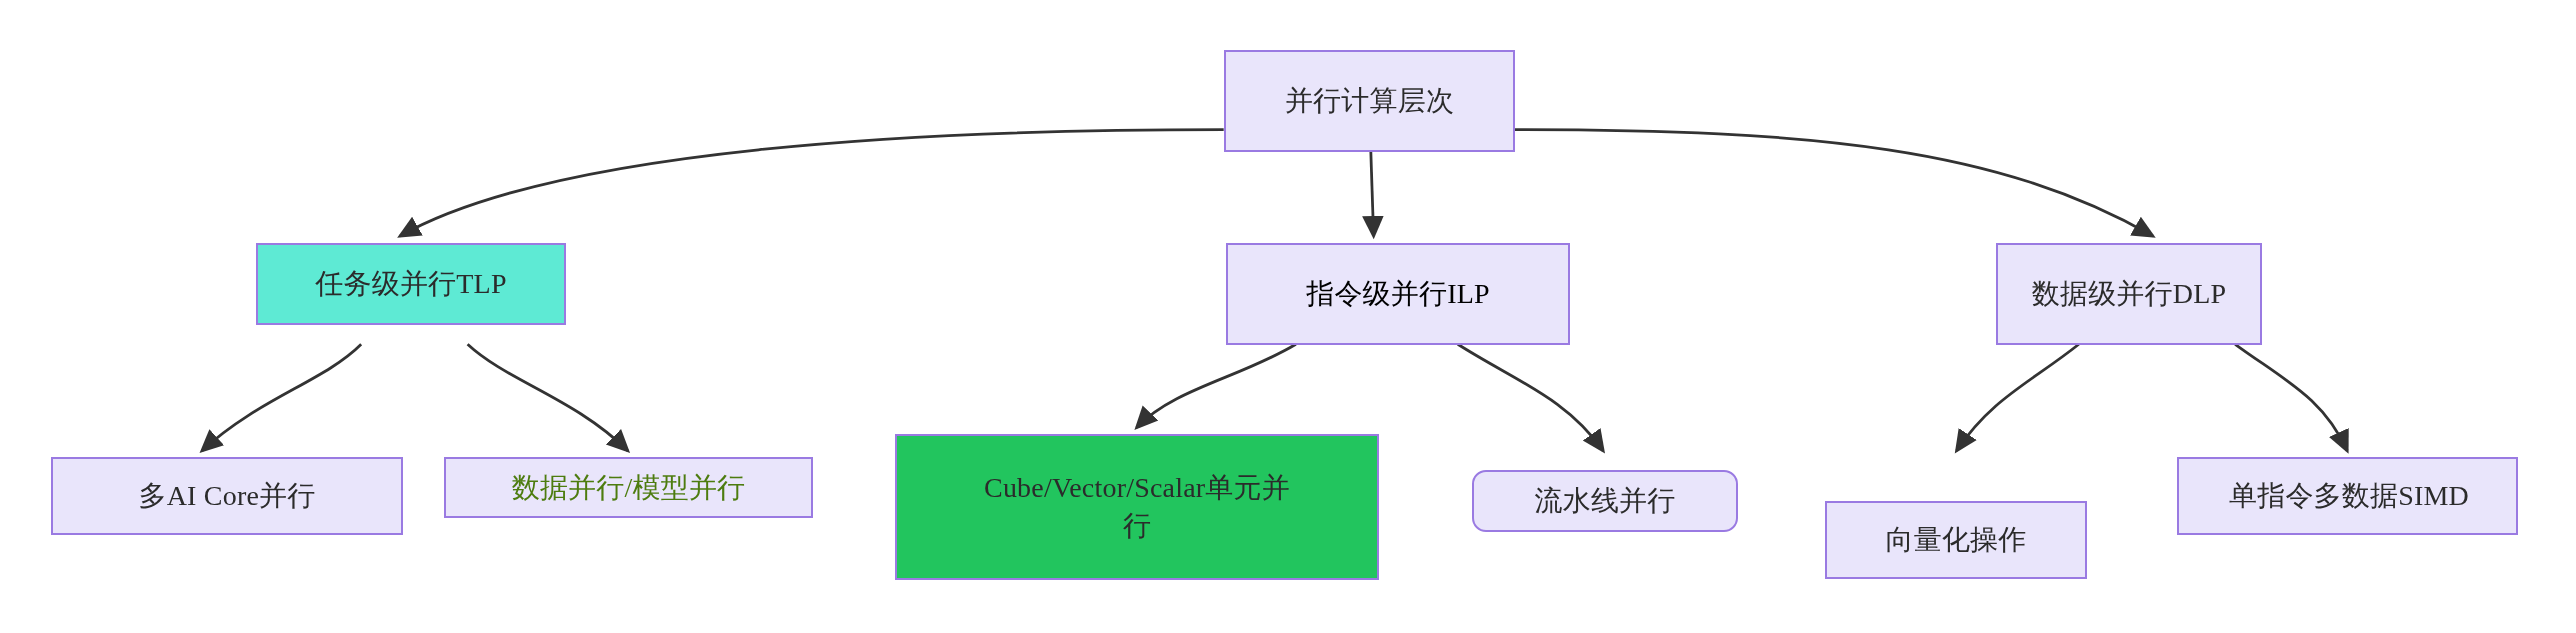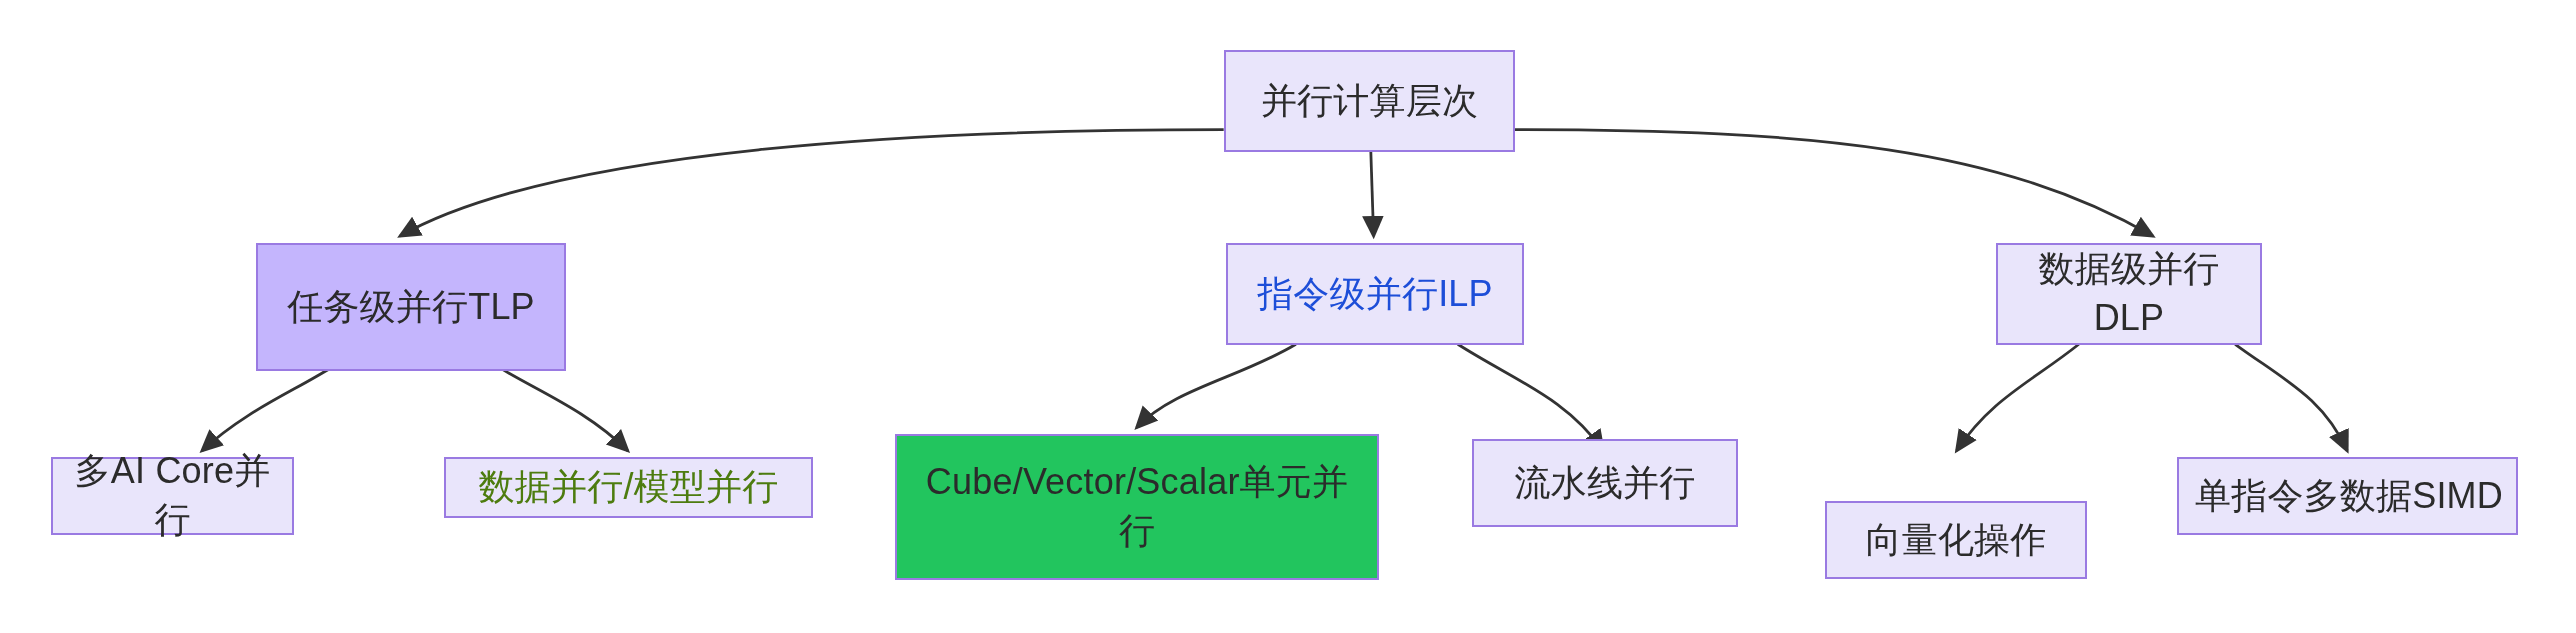--- a/index.html
+++ b/index.html
@@ -33,24 +33,25 @@
   .node-box {
     position: absolute;
     box-sizing: border-box;
     background: #e9e5fb;
     border: 2.8px solid #9a7ae2;
     display: flex;
     align-items: center;
     justify-content: center;
     text-align: center;
     color: #2b2b2b;
-    font-size: 36px;
+    font-size: 28px;
     line-height: 1.35;
     letter-spacing: 0.2px;
     padding: 3.7px 13px;
+    font-family: Liberation Serif, serif;
   }
   .node-label {
     display: block;
     white-space: pre-line;
   }
 </style>
 </head>
 <body>
 
 <div id="diagram-root">
@@ -71,40 +72,40 @@
         <path class="edge-path" d="M 1575 372 C 1638 412 1692 430 1732 487" marker-end="url(#arrowhead)" stroke="#333333"></path>
         <path class="edge-path" d="M 2246 372 C 2196 412 2152 430 2114 487" marker-end="url(#arrowhead)" stroke="#333333"></path>
         <path class="edge-path" d="M 2415 372 C 2470 412 2510 430 2536 487" marker-end="url(#arrowhead)" stroke="#333333"></path>
       </g>
   </svg>
 
   <div id="nodes-layer">
       <div class="node-box" style="left: 1224px; top: 50px; width: 291px; height: 102px; background: rgb(233, 229, 251); border-color: rgb(154, 122, 226); color: rgb(43, 43, 43);">
         <span class="node-label">并行计算层次</span>
       </div>
-      <div class="node-box" style="left: 256px; top: 243px; width: 310px; height: 128px; background: #c4b5fd; border-color: rgb(154, 122, 226); color: rgb(43, 43, 43); text-align: center;">
+      <div class="node-box" style="left: 256px; top: 243px; width: 310px; height: 82px; background: #5eead4; border-color: rgb(154, 122, 226); color: rgb(43, 43, 43); text-align: center;">
         <span class="node-label">任务级并行TLP</span>
       </div>
-      <div class="node-box" style="left: 1226px; top: 243px; width: 298px; height: 102px; background: rgb(233, 229, 251); border-color: rgb(154, 122, 226); color: #1d4ed8;">
+      <div class="node-box" style="left: 1226px; top: 243px; width: 344px; height: 102px; background: rgb(233, 229, 251); border-color: rgb(154, 122, 226); color: #000000;">
         <span class="node-label">指令级并行ILP</span>
       </div>
       <div class="node-box" style="left: 1996px; top: 243px; width: 266px; height: 102px; background: rgb(233, 229, 251); border-color: rgb(154, 122, 226); color: rgb(43, 43, 43);">
         <span class="node-label">数据级并行DLP</span>
       </div>
-      <div class="node-box" style="left: 51px; top: 457px; width: 243px; height: 78px; background: rgb(233, 229, 251); border-color: rgb(154, 122, 226); color: rgb(43, 43, 43);">
+      <div class="node-box" style="left: 51px; top: 457px; width: 352px; height: 78px; background: rgb(233, 229, 251); border-color: rgb(154, 122, 226); color: rgb(43, 43, 43);">
         <span class="node-label">多AI Core并行</span>
       </div>
       <div class="node-box" style="left: 444px; top: 457px; width: 369px; height: 61px; background: rgb(233, 229, 251); border-color: rgb(154, 122, 226); color: #4d7c0f;">
         <span class="node-label">数据并行/模型并行</span>
       </div>
       <div class="node-box" style="left: 895px; top: 434px; width: 484px; height: 146px; background: #22c55e; border-color: rgb(154, 122, 226); color: rgb(43, 43, 43);">
         <span class="node-label">Cube/Vector/Scalar单元并
 行</span>
       </div>
-      <div class="node-box" style="left: 1472px; top: 439px; width: 266px; height: 88px; background: rgb(233, 229, 251); border-color: rgb(154, 122, 226); color: rgb(43, 43, 43);">
+      <div class="node-box" style="left: 1472px; top: 470px; width: 266px; height: 62px; background: rgb(233, 229, 251); border-color: rgb(154, 122, 226); color: rgb(43, 43, 43); border-radius: 14px;">
         <span class="node-label">流水线并行</span>
       </div>
       <div class="node-box" style="left: 1825px; top: 457px; width: 262px; height: 78px; background: rgb(233, 229, 251); border-color: rgb(154, 122, 226); color: rgb(43, 43, 43); margin-top: 44px;">
         <span class="node-label">向量化操作</span>
       </div>
       <div class="node-box" style="left: 2177px; top: 457px; width: 341px; height: 78px; background: rgb(233, 229, 251); border-color: rgb(154, 122, 226); color: rgb(43, 43, 43); padding-left: 16px;">
         <span class="node-label">单指令多数据SIMD</span>
       </div>
     </div>
 

